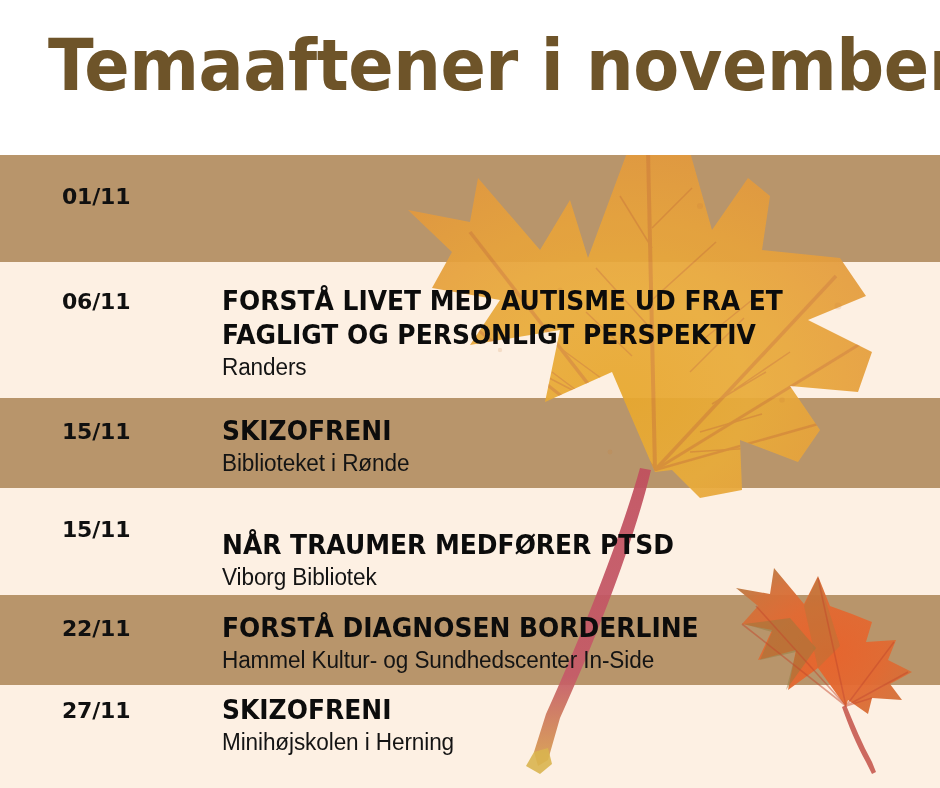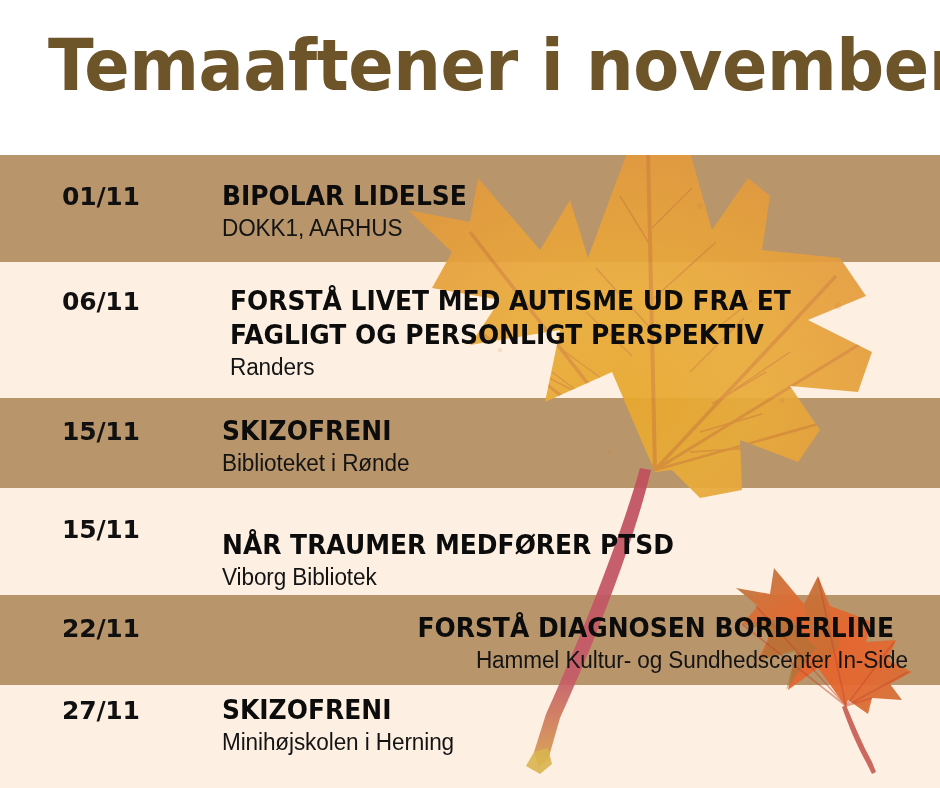--- a/index.html
+++ b/index.html
@@ -93,21 +93,21 @@
     width: 940px;
     pointer-events: auto;
   }
   .row-date {
     position: absolute;
     left: 62px;
     top: 0;
     width: 130px;
     font-family: "DejaVu Sans", sans-serif;
     font-weight: 700;
-    font-size: 25px;
+    font-size: 22px;
     line-height: 30px;
     color: #101010;
     letter-spacing: -0.2px;
   }
   .row-body {
     position: absolute;
     left: 222px;
     top: 0;
     width: 700px;
   }
@@ -289,28 +289,24 @@
     </svg>
   </div>
 
   <div id="title-area">
     <div id="poster-title">Temaaftener i november</div>
   </div>
 
   <div id="rows">
       <div class="row" style="top: 155px; height: 107px;">
         <div class="row-date" style="top: 27px;">01/11</div>
-        <div class="row-body" style="top: 24px;">
-          <div class="row-title">BIPOLAR LIDELSE</div>
-          <div class="row-venue">DOKK1, AARHUS</div>
-        </div>
       </div>
       <div class="row" style="top: 262px; height: 136px; padding-left: 28px;">
         <div class="row-date" style="top: 25px;">06/11</div>
-        <div class="row-body" style="top: 22px; margin-left: 8px;">
+        <div class="row-body" style="top: 22px;">
           <div class="row-title">FORSTÅ LIVET MED AUTISME UD FRA ET</div>
           <div class="row-title">FAGLIGT OG PERSONLIGT PERSPEKTIV</div>
           <div class="row-venue">Randers</div>
         </div>
       </div>
       <div class="row" style="top: 398px; height: 90px;">
         <div class="row-date" style="top: 19px;">15/11</div>
         <div class="row-body" style="top: 16px;">
           <div class="row-title">SKIZOFRENI</div>
           <div class="row-venue">Biblioteket i Rønde</div>
@@ -318,21 +314,21 @@
       </div>
       <div class="row" style="top: 488px; height: 107px;">
         <div class="row-date" style="top: 27px;">15/11</div>
         <div class="row-body" style="top: 40px;">
           <div class="row-title">NÅR TRAUMER MEDFØRER PTSD</div>
           <div class="row-venue">Viborg Bibliotek</div>
         </div>
       </div>
       <div class="row" style="top: 595px; height: 90px;">
         <div class="row-date" style="top: 19px;">22/11</div>
-        <div class="row-body" style="top: 16px; text-align: right;">
+        <div class="row-body" style="top: 16px;">
           <div class="row-title">FORSTÅ DIAGNOSEN BORDERLINE</div>
           <div class="row-venue">Hammel Kultur- og Sundhedscenter In-Side</div>
         </div>
       </div>
       <div class="row" style="top: 669px; height: 113px; padding-left: 32px;">
         <div class="row-date" style="top: 27px;">27/11</div>
         <div class="row-body" style="top: 24px;">
           <div class="row-title">SKIZOFRENI</div>
           <div class="row-venue">Minihøjskolen i Herning</div>
         </div>

